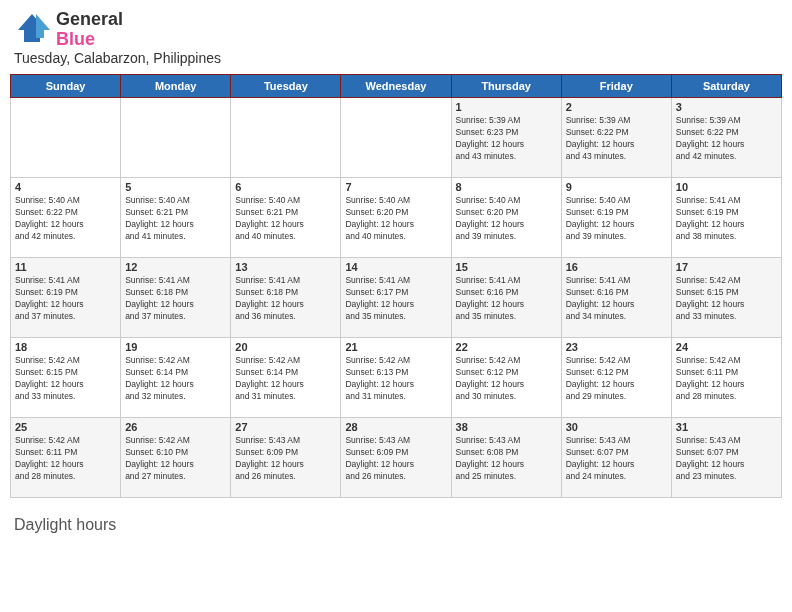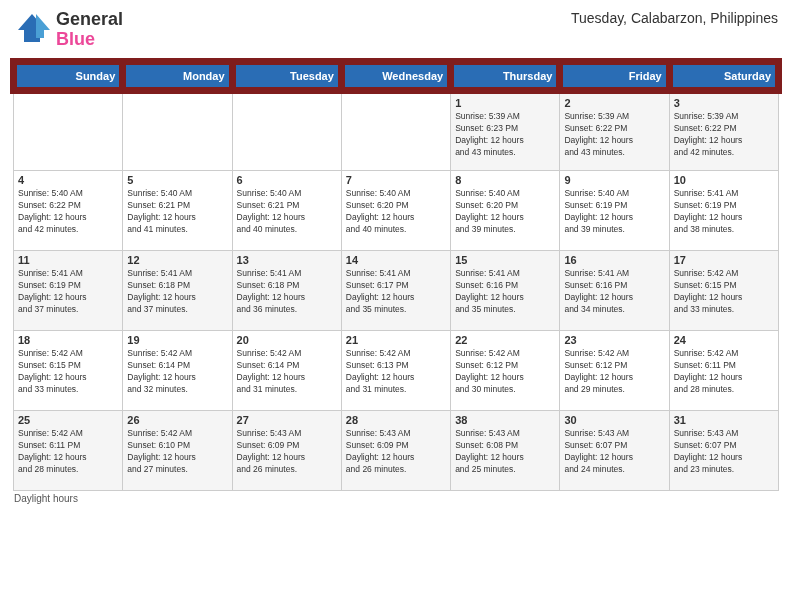--- a/index.html
+++ b/index.html
@@ -9,20 +9,21 @@
       width: 792px;
       min-height: 612px;
       padding: 10px;
     }
     .header {
       display: flex;
       justify-content: space-between;
       align-items: flex-start;
       margin-bottom: 8px;
       padding: 0 4px;
+      flex-direction: column;
     }
     .logo {
       display: flex;
       align-items: center;
       gap: 2px;
     }
     .logo-text {
       font-size: 18px;
       font-weight: bold;
       line-height: 1.1;
@@ -45,22 +46,22 @@
       width: 100%;
       border-collapse: collapse;
       table-layout: fixed;
     }
     thead tr th {
       background: #2a6db5;
       color: #fff;
       font-size: 11px;
       font-weight: bold;
       padding: 5px 4px;
-      text-align: right;
-      border: 7px solid #7f1d1d;
+      text-align: center;
+      border: 1px solid #7f1d1d;
     }
     tbody tr td {
       border: 1px solid #ccc;
       vertical-align: top;
       padding: 3px 4px;
       font-size: 9px;
       color: #333;
       height: 80px;
       background: #fff;
     }
@@ -73,22 +74,22 @@
     .day-num {
       font-size: 11px;
       font-weight: bold;
       margin-bottom: 2px;
     }
     .day-info {
       font-size: 8.5px;
       line-height: 1.4;
     }
     .footer {
-      margin-top: 2px;
-      font-size: 10px;
+      margin-top: 18px;
+      font-size: 16px;
       color: #555;
       padding-left: 4px;
     }
     .empty-cell {
       background: #fff !important;
     }
   </style>
 </head>
 <body>
 

